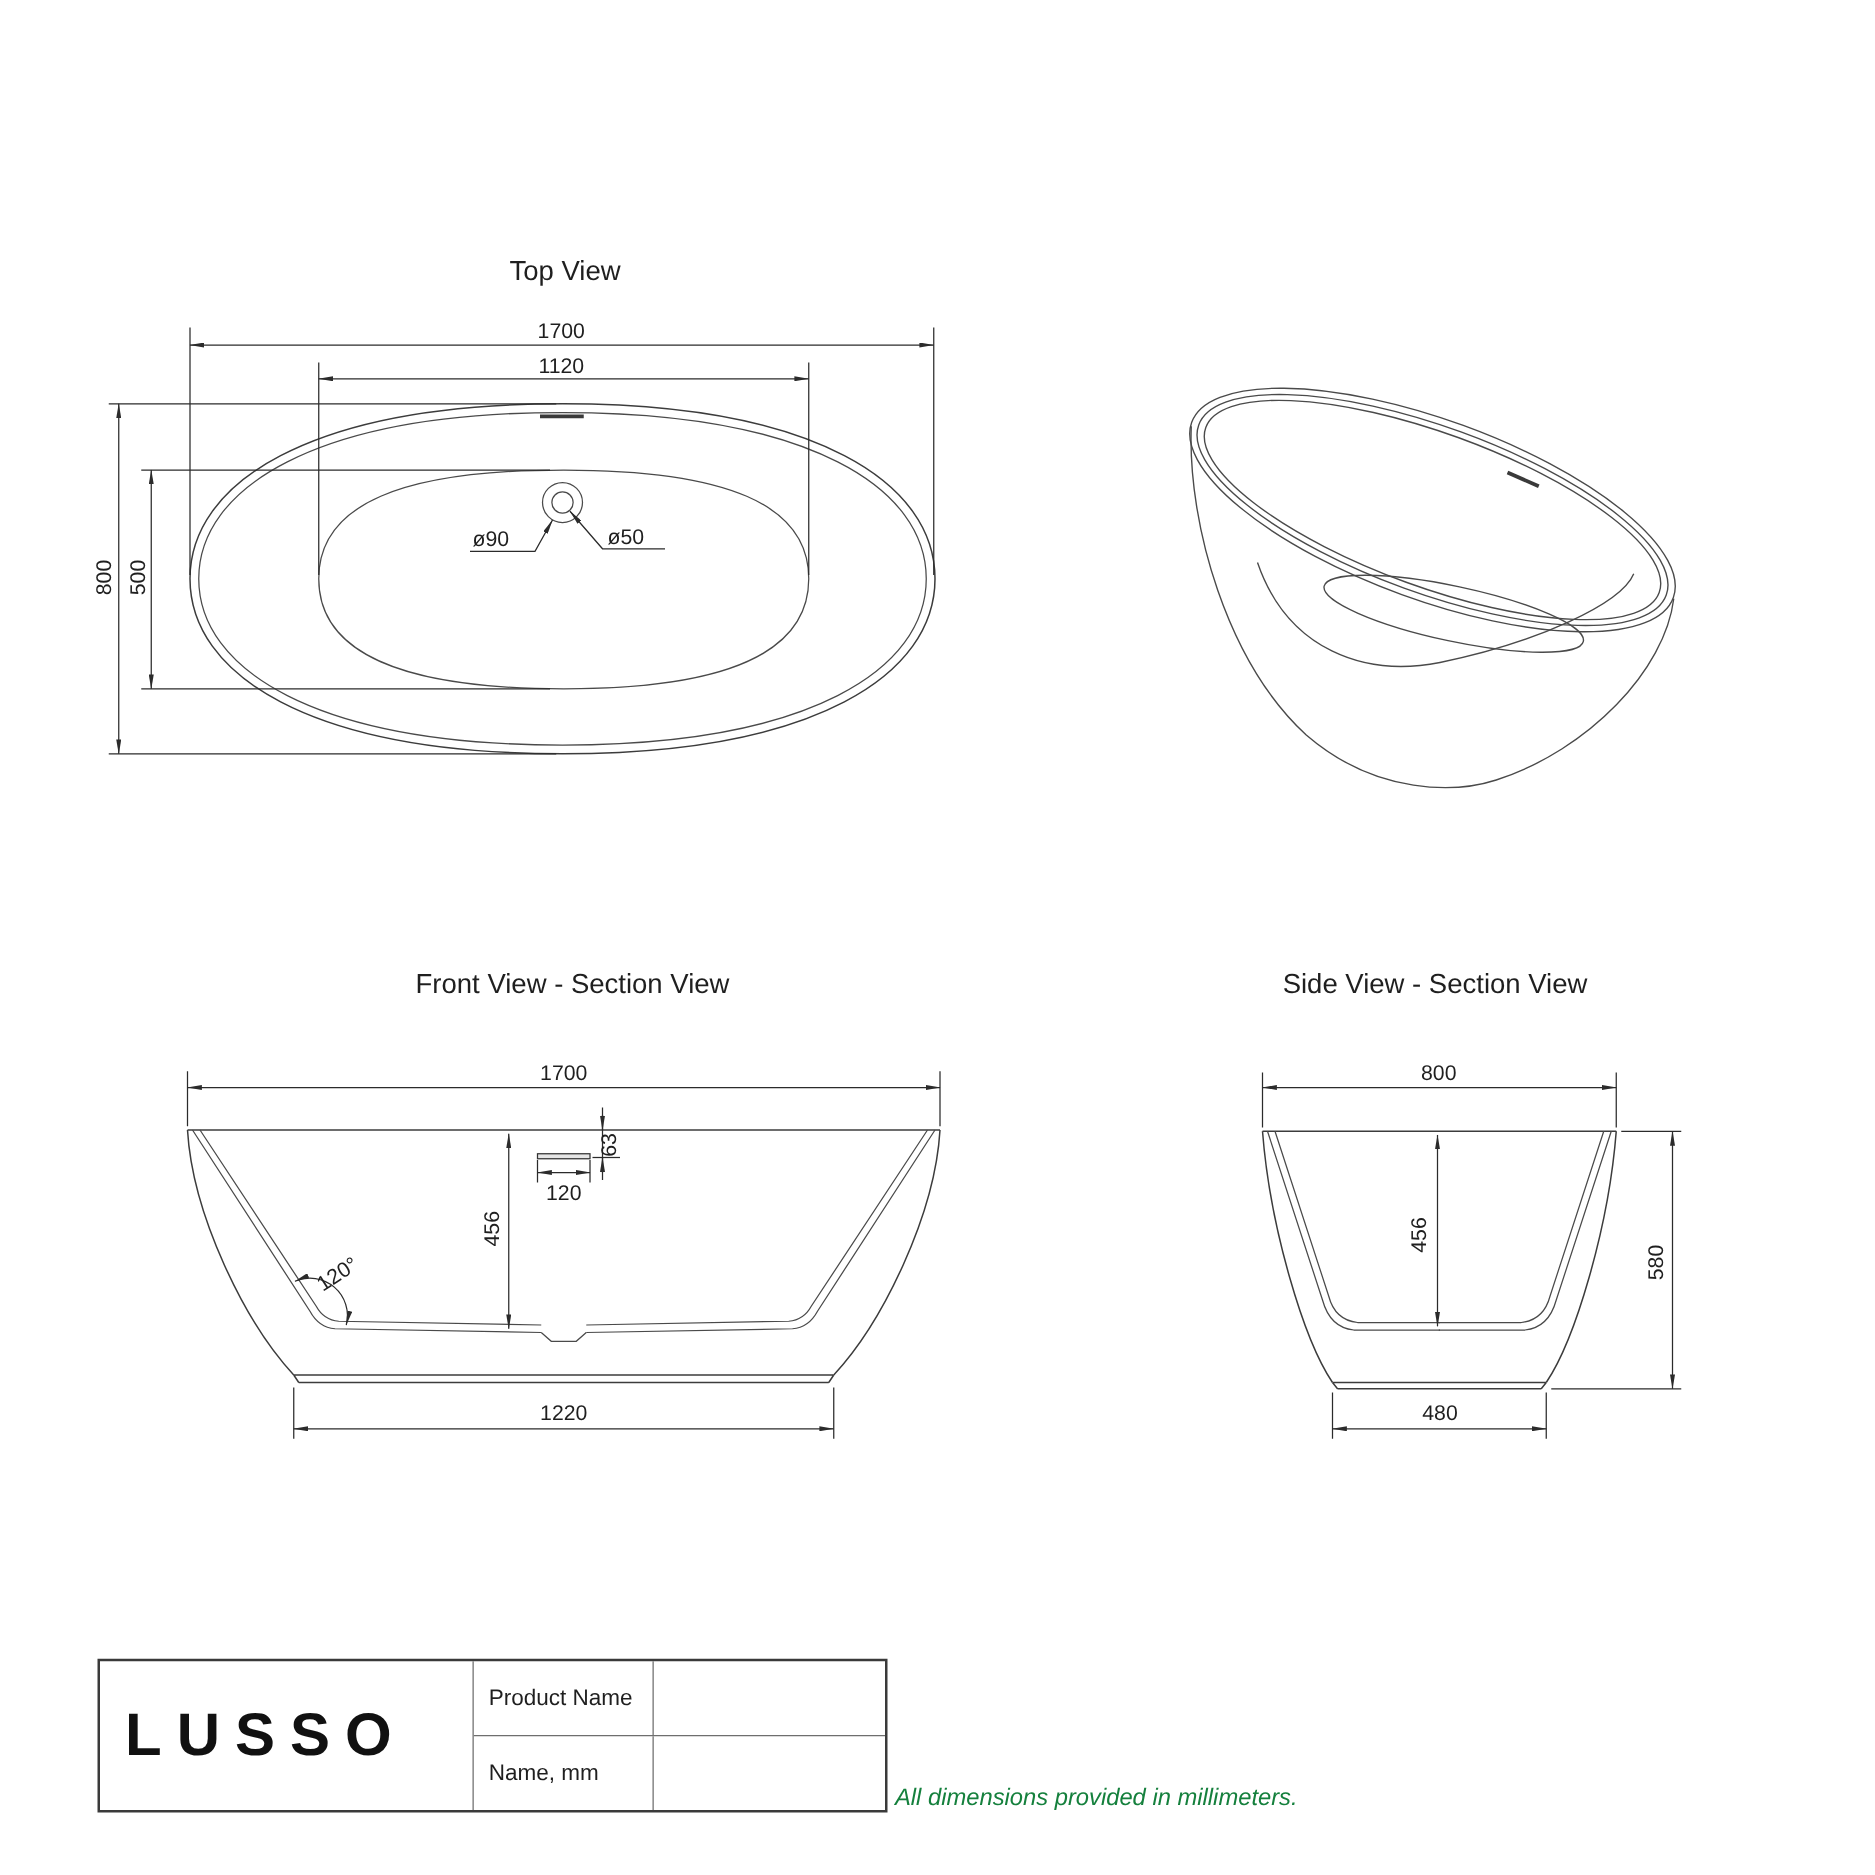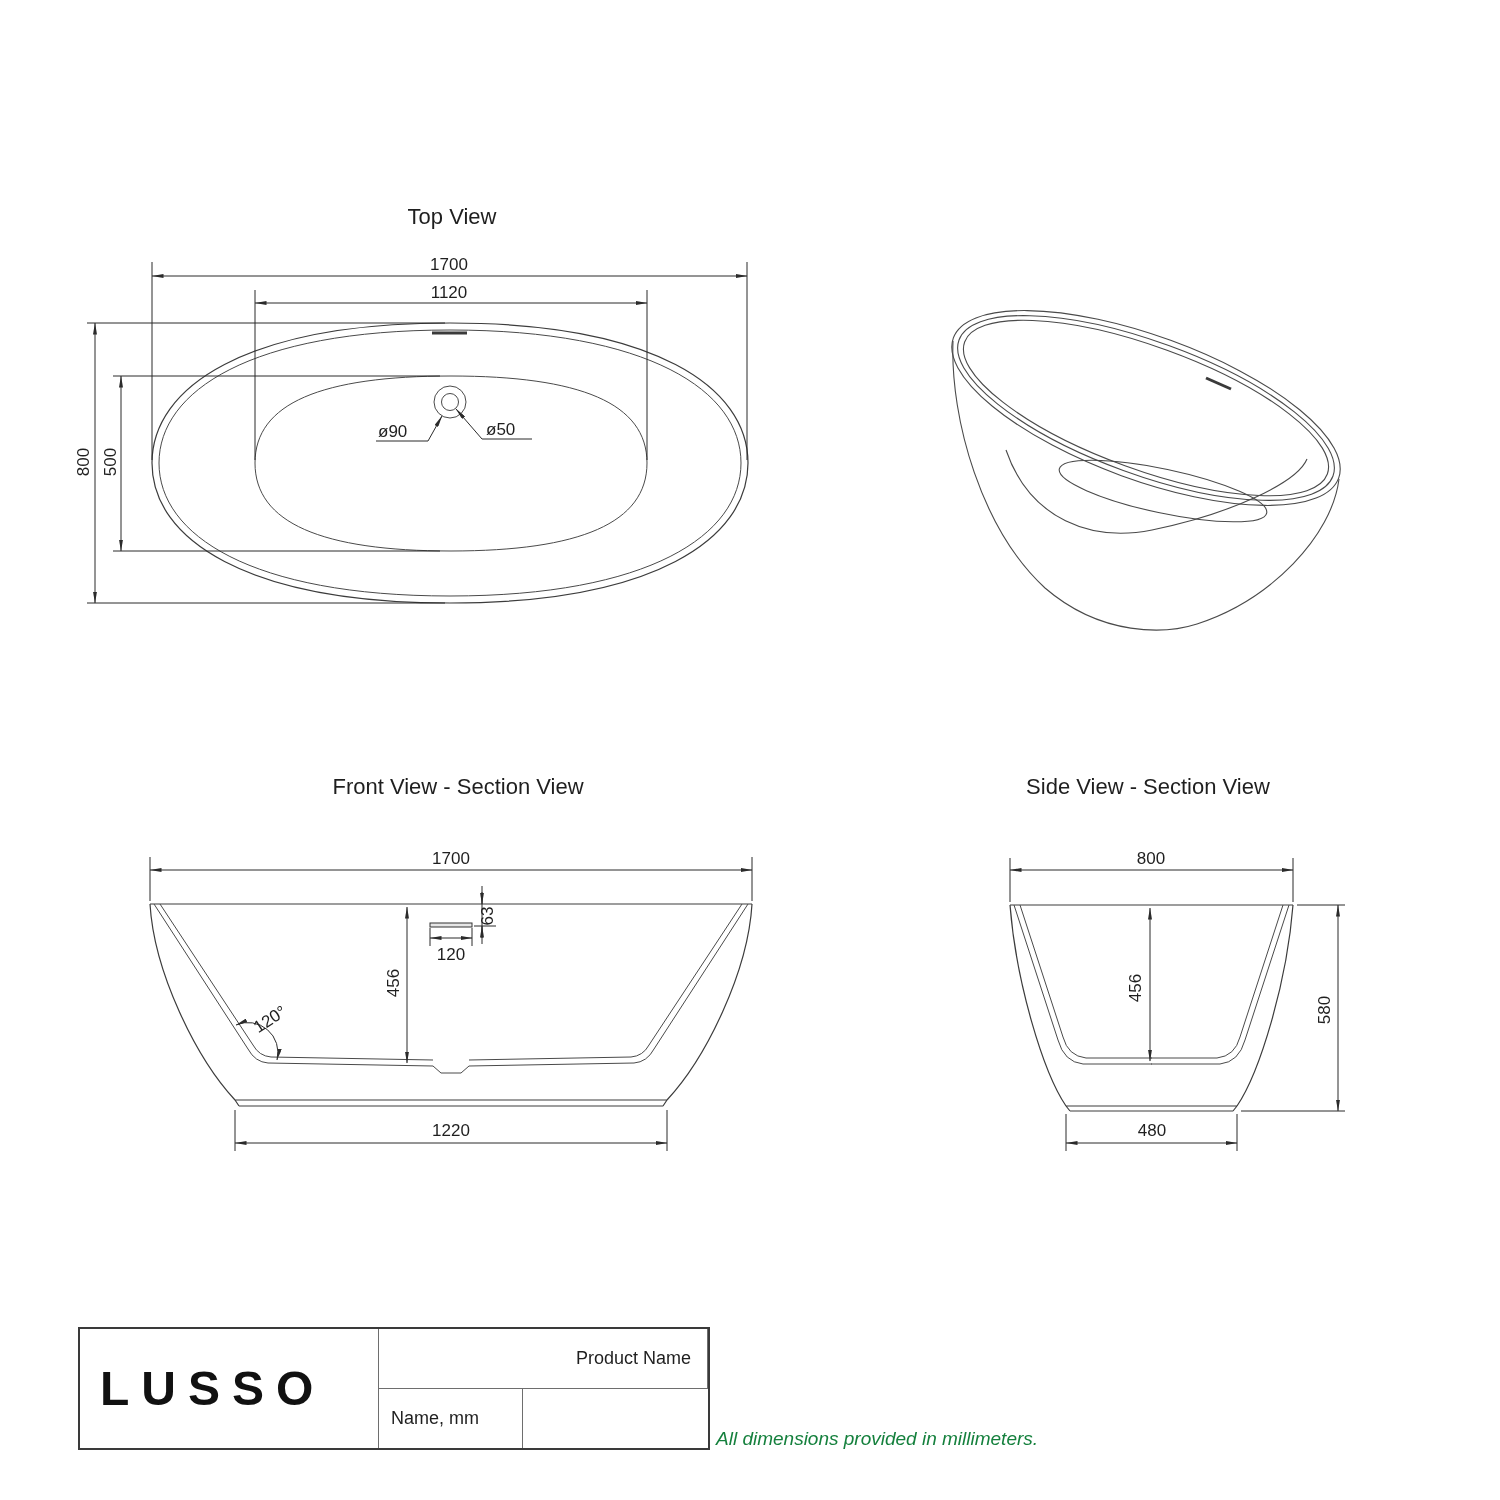--- a/index.html
+++ b/index.html
@@ -13,21 +13,21 @@
   svg .title{font-size:22px;}
   svg .lbl{font-size:17px;}
   .mid{text-anchor:middle;}
   .title-block{position:absolute;left:78px;top:1327px;width:632px;height:123px;
                border:2px solid #3a3a3a;display:flex;box-sizing:border-box;background:#fff;}
   .logo-cell{width:299px;border-right:1px solid #6e6e6e;display:flex;align-items:center;
              padding-left:20px;box-sizing:border-box;}
   .brand{font-size:48px;font-weight:700;letter-spacing:12px;color:#111;}
   .info-table{flex:1;display:flex;flex-direction:column;}
   .tb-row{flex:1;display:flex;min-height:0;}
-  .tb-row.first{border-bottom:1px solid #6e6e6e;justify-content:flex-end;}
+  .tb-row.first{border-bottom:1px solid #6e6e6e;}
   .cell{display:flex;align-items:center;padding-left:12px;font-size:18px;box-sizing:border-box;}
   .cell.label{width:144px;border-right:1px solid #6e6e6e;}
   .cell.value{flex:1;}
   .footer-note{position:absolute;left:716px;top:1428px;font-size:19px;font-style:italic;color:#15803d;}
 </style>
 </head>
 <body>
 
 <div id="canvas">
 

